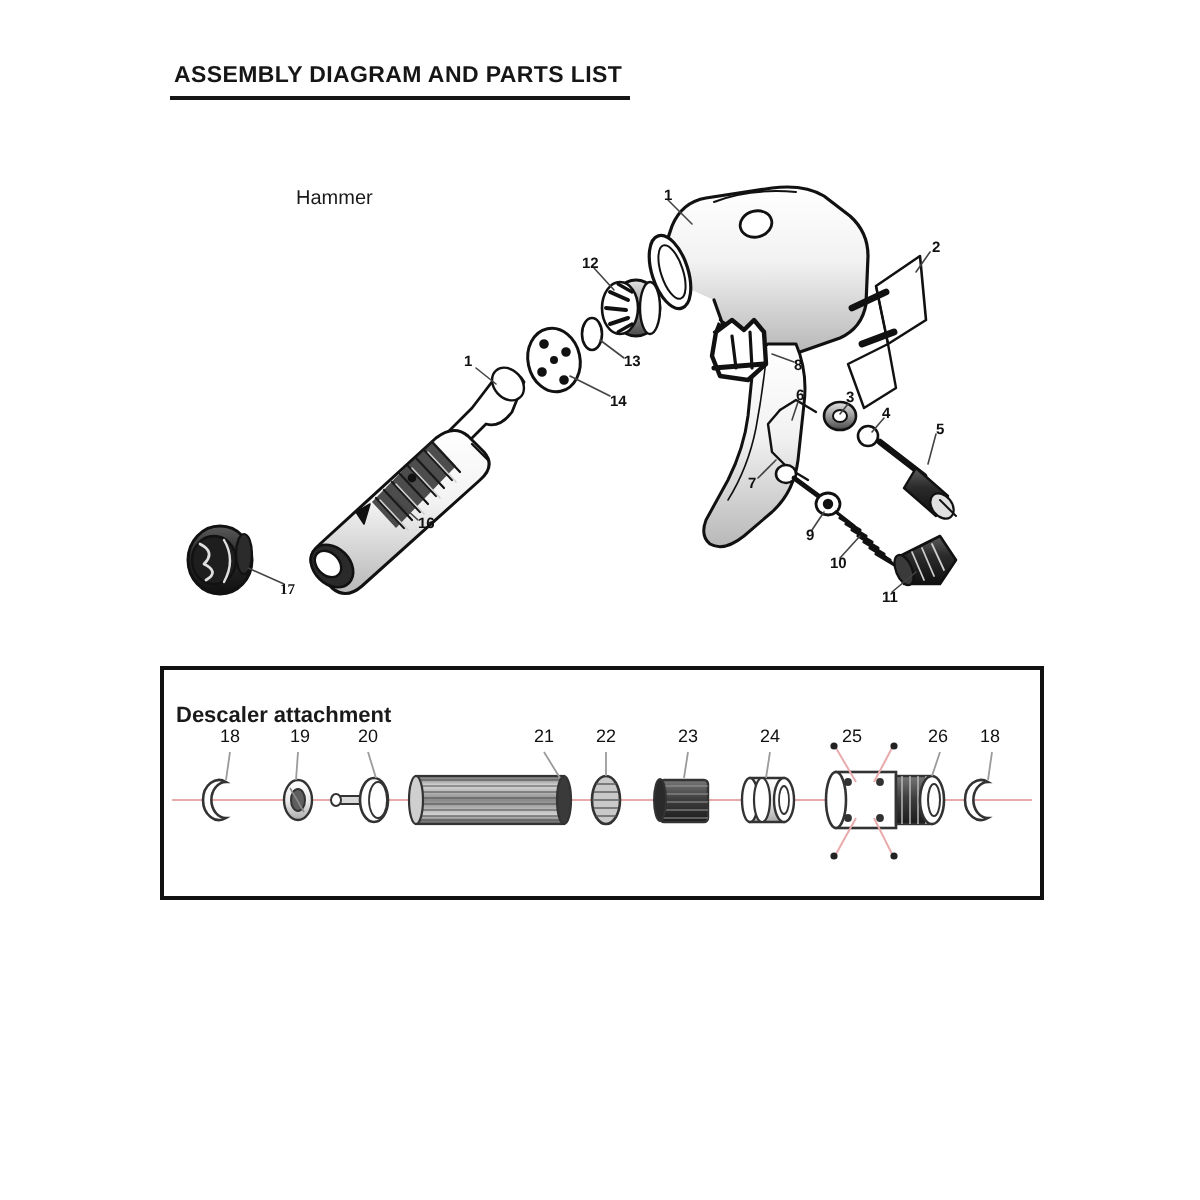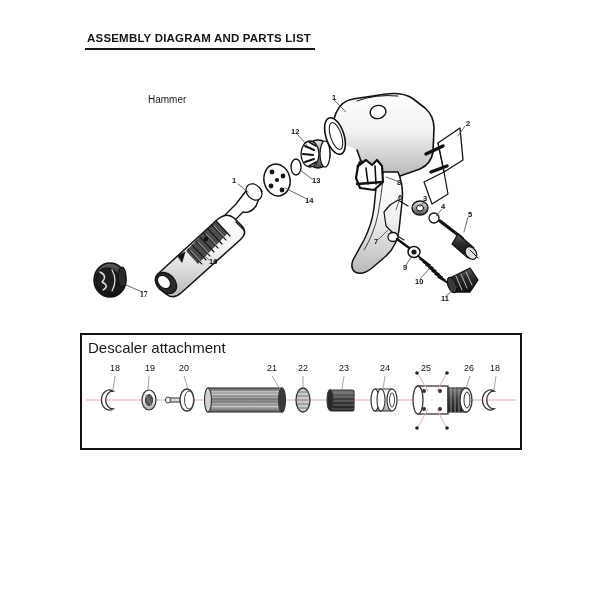--- a/index.html
+++ b/index.html
@@ -59,24 +59,25 @@
     top: 333px;
     width: 442px;
     height: 117px;
     border: 2px solid #111111;
     box-sizing: border-box;
     background: #ffffff;
   }
   .descaler-caption {
     position: absolute;
     left: 88px;
-    top: 339px;
-    font-size: 15px;
+    top: 352px;
+    font-size: 11px;
     color: #1a1a1a;
     white-space: nowrap;
+    font-weight: bold;
   }
 
   
   .callout {
     position: absolute;
     font-size: 7.5px;
     font-weight: bold;
     color: #111111;
     white-space: nowrap;
     line-height: 1;

